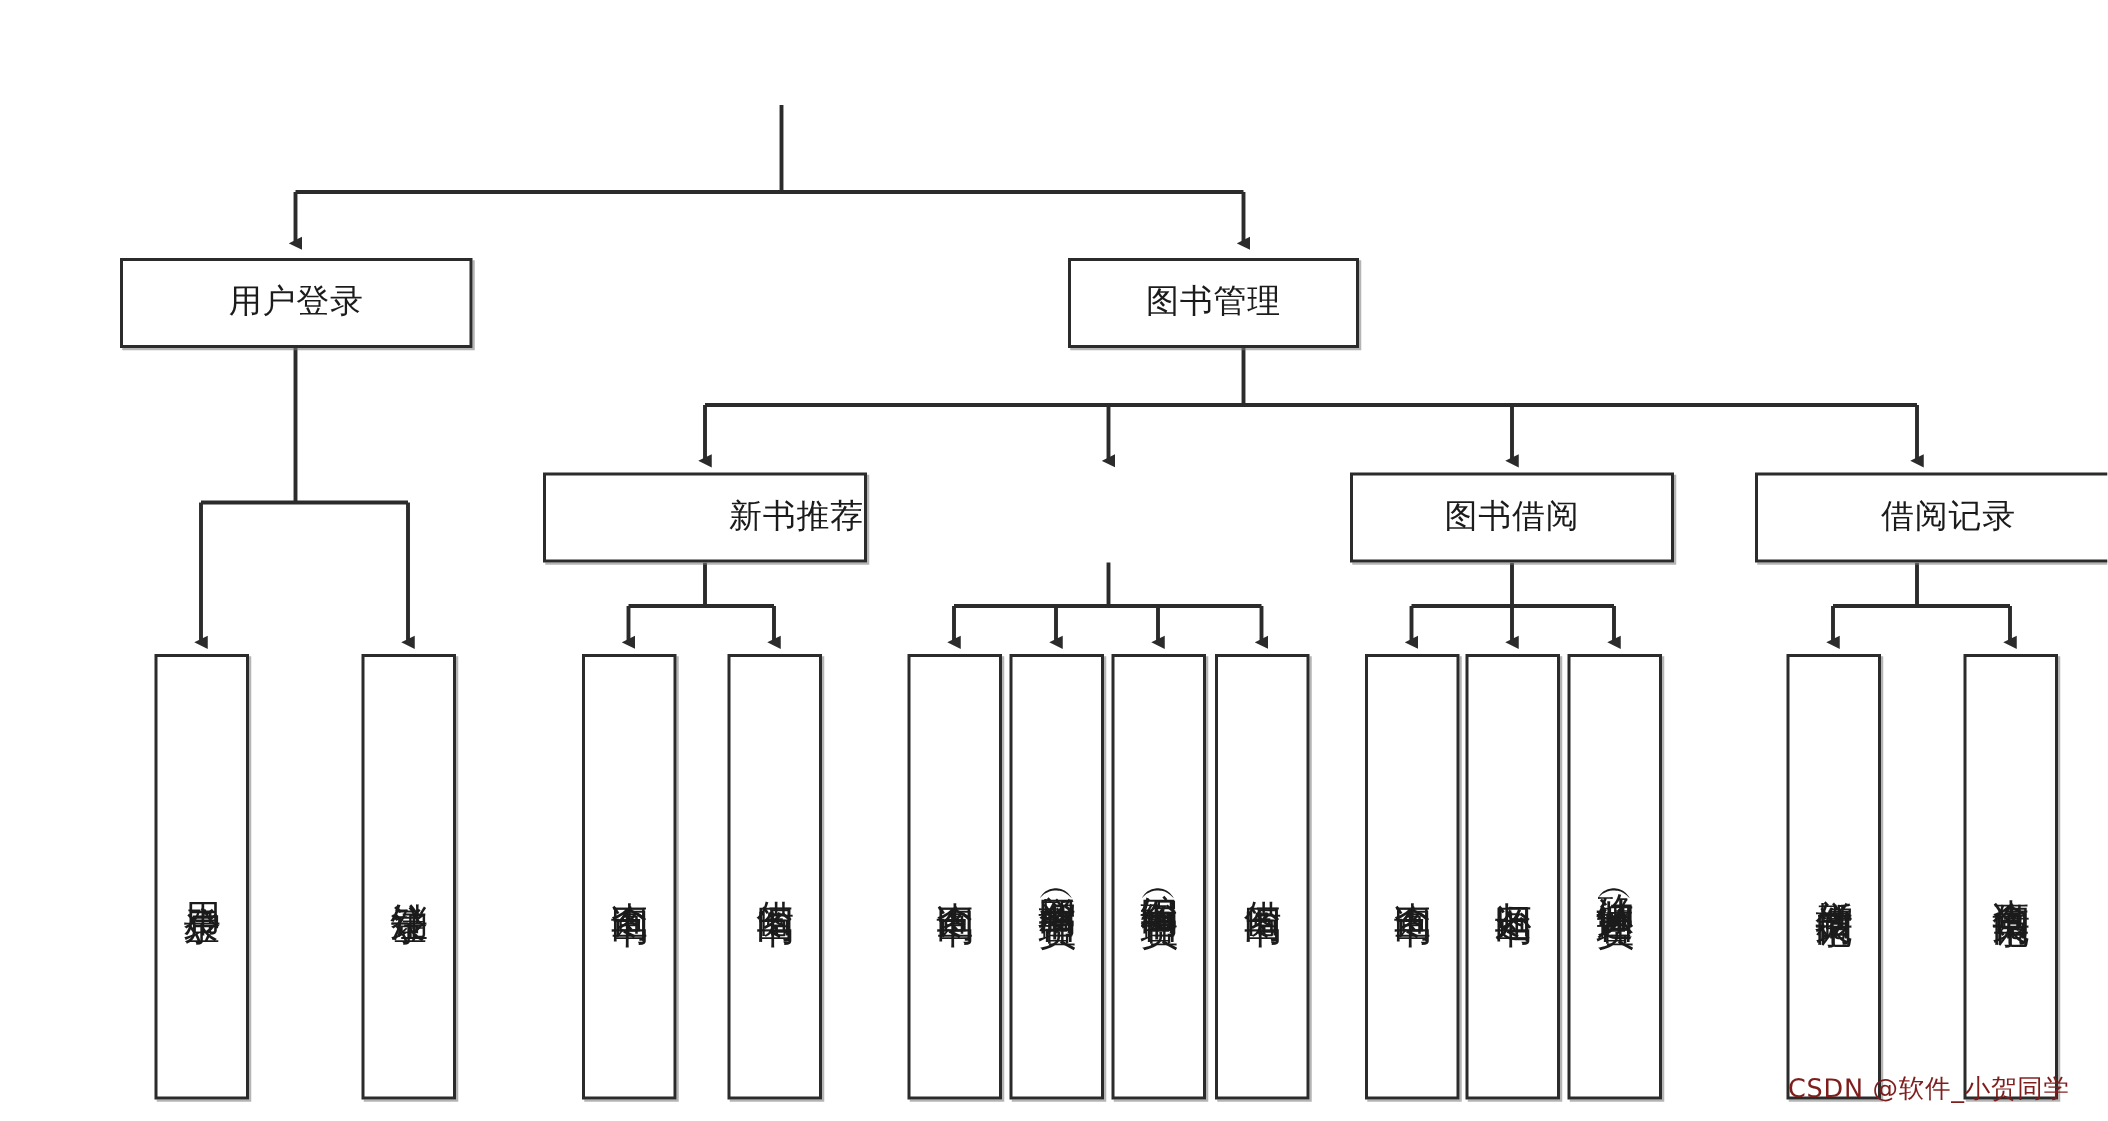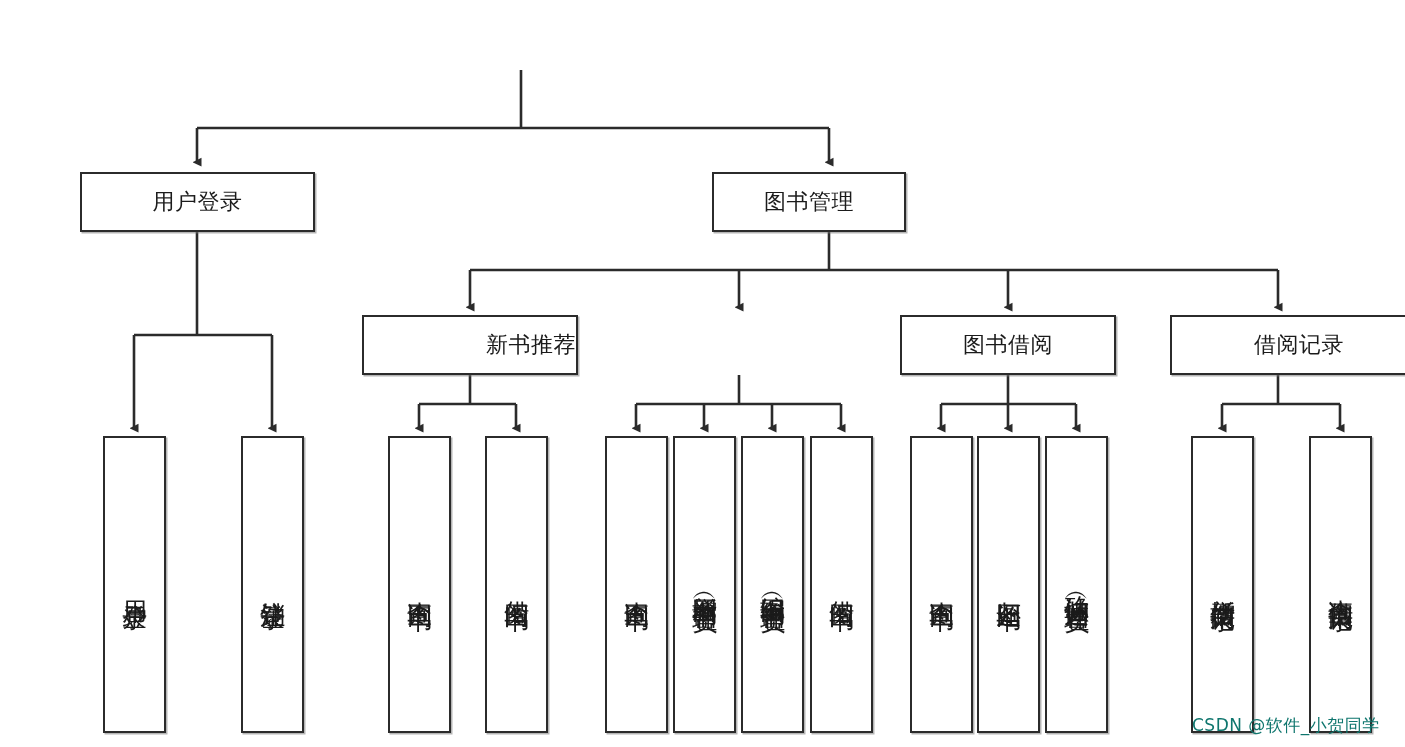--- a/index.html
+++ b/index.html
@@ -59,21 +59,21 @@
     white-space: nowrap;
   }
   .node.root .label {
     font-size: 23px;
   }
   #watermark {
     position: absolute;
     left: 1192px;
     top: 714px;
     font-size: 17px;
-    color: #0f766e;
+    color: #7f1d1d;
     letter-spacing: 0.5px;
     white-space: nowrap;
     z-index: 6;
     pointer-events: none;
   }
 </style>
 </head>
 <body>
 
 <div id="canvas">

